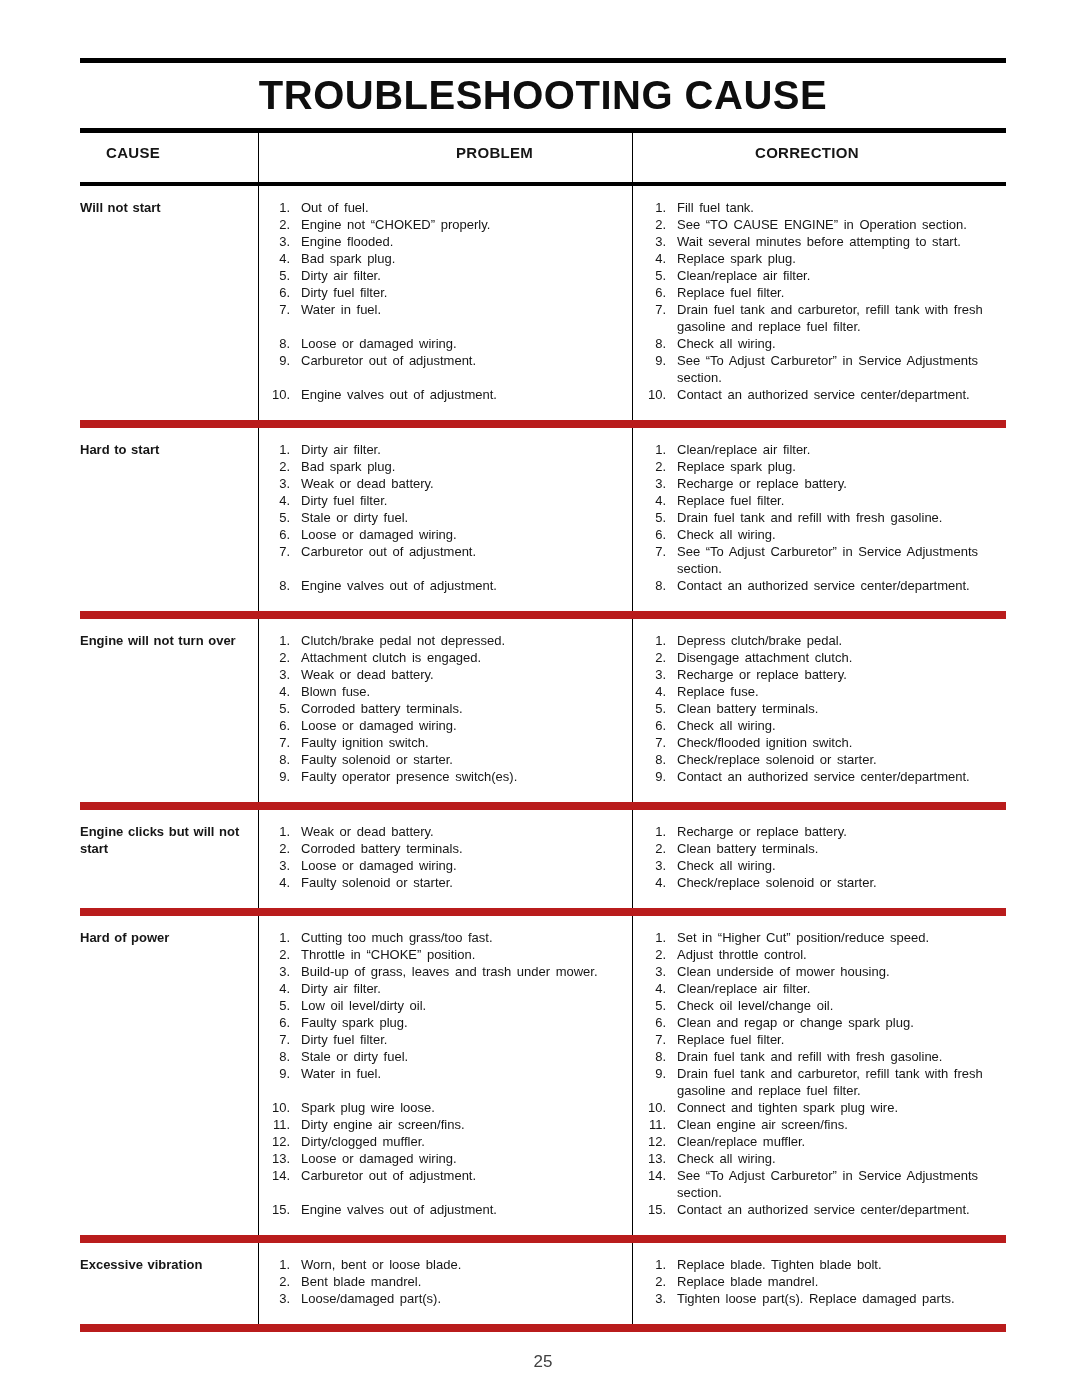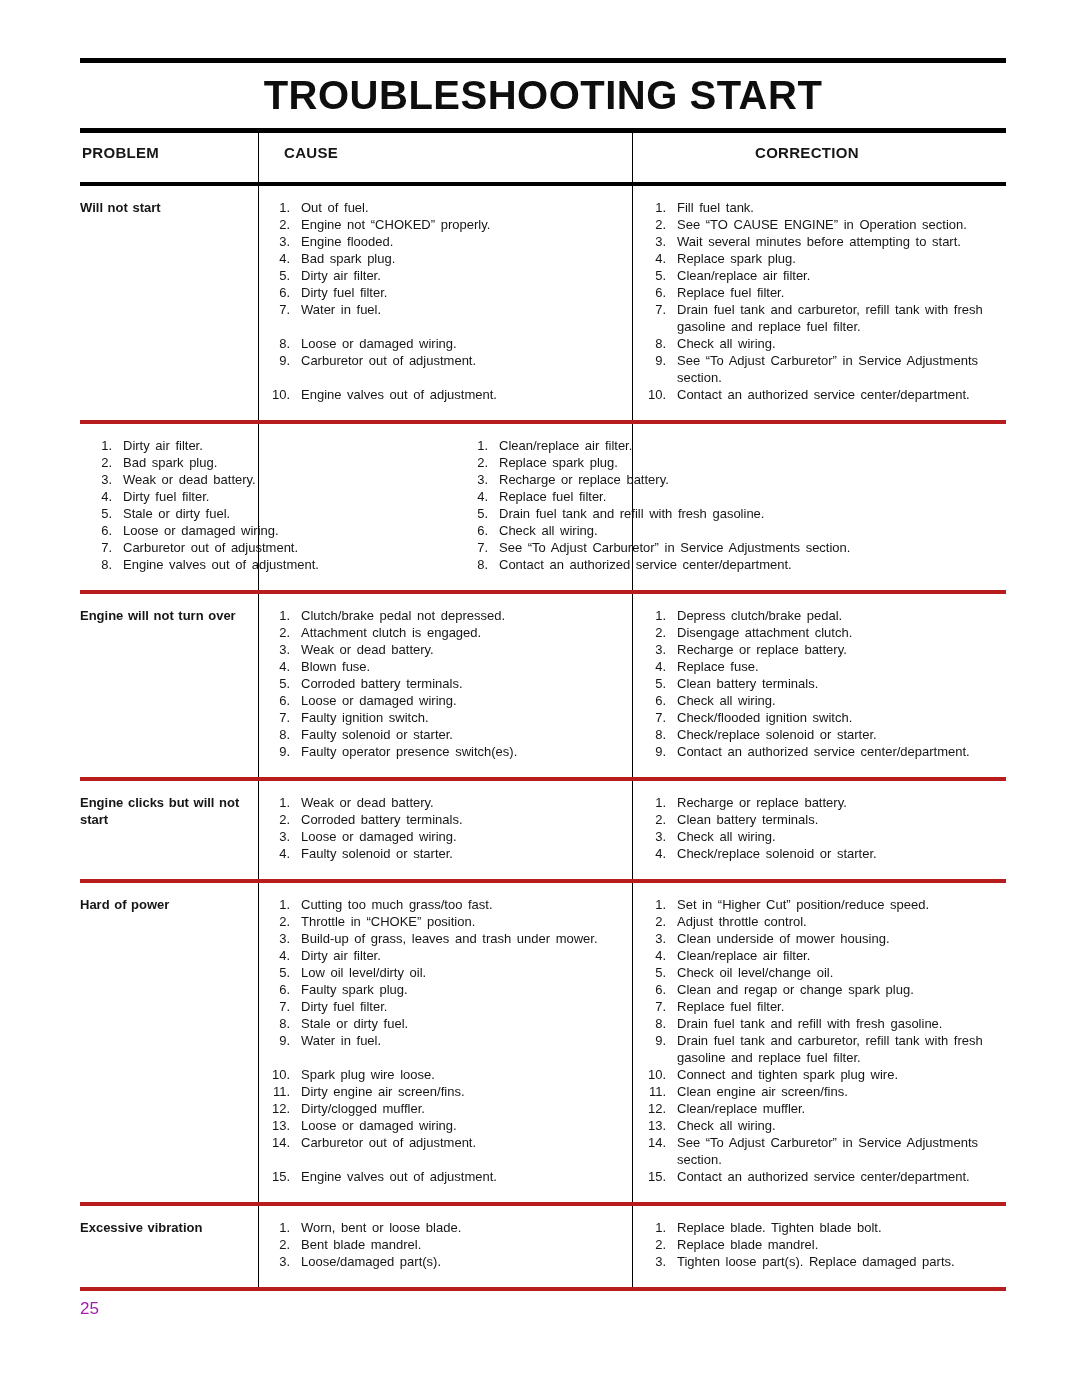--- a/index.html
+++ b/index.html
@@ -51,21 +51,21 @@
     font-size: 15px;
     letter-spacing: 0.3px;
     padding-top: 11px;
   }
   .h-problem { width: 178px; padding-left: 2px; }
   .h-cause { width: 374px; padding-left: 26px; }
   .h-correction { flex: 1; padding-left: 103px; margin-left: 20px; }
 
   .section {
     display: flex;
-    border-bottom: 4px solid #b91c1c;
+    border-bottom: 8px solid #b91c1c;
     padding: 13px 0 17px 0;
   }
   .problem-cell {
     width: 178px;
     flex: none;
     font-weight: 700;
     font-size: 13px;
     line-height: 17px;
     padding-right: 8px;
     word-spacing: 1px;
@@ -78,37 +78,37 @@
     line-height: 17px;
     word-spacing: 2px;
   }
   .cell.cause { width: 374px; flex: none; padding-right: 16px; }
   .cell.correction { flex: 1; padding-right: 6px; }
   .num { flex: none; width: 34px; text-align: right; }
   .cause .num { width: 32px; }
   .txt { flex: 1; margin-left: 11px; }
 
   .pagenum {
-    text-align: left;
+    text-align: center;
     font-size: 17px;
-    margin-top: 8px;
-    color: #a21caf;
+    margin-top: 20px;
+    color: #404040;
   }
 </style>
 </head>
 <body>
 
 <div class="page">
   <div class="hrule-thick"></div>
-  <div class="title">TROUBLESHOOTING START</div>
+  <div class="title">TROUBLESHOOTING CAUSE</div>
   <div class="hrule-thick"></div>
 
   <div class="header-row colrule-host">
+    <div class="header-cell h-cause">CAUSE</div>
     <div class="header-cell h-problem">PROBLEM</div>
-    <div class="header-cell h-cause">CAUSE</div>
     <div class="header-cell h-correction">CORRECTION</div>
   </div>
 
   <div id="sections-body">
       <div class="section colrule-host">
         <div class="problem-cell">Will not start</div>
         <div class="pairs">
           <div class="pair">
             <div class="cell cause">
               <span class="num">1.</span>
@@ -205,20 +205,21 @@
               <span class="txt">Engine valves out of adjustment.</span>
             </div>
             <div class="cell correction">
               <span class="num">10.</span>
               <span class="txt">Contact an authorized service center/department.</span>
             </div>
           </div>
         </div>
       </div>
       <div class="section colrule-host">
+        <div class="problem-cell">Hard to start</div>
         <div class="pairs">
           <div class="pair">
             <div class="cell cause">
               <span class="num">1.</span>
               <span class="txt">Dirty air filter.</span>
             </div>
             <div class="cell correction">
               <span class="num">1.</span>
               <span class="txt">Clean/replace air filter.</span>
             </div>

